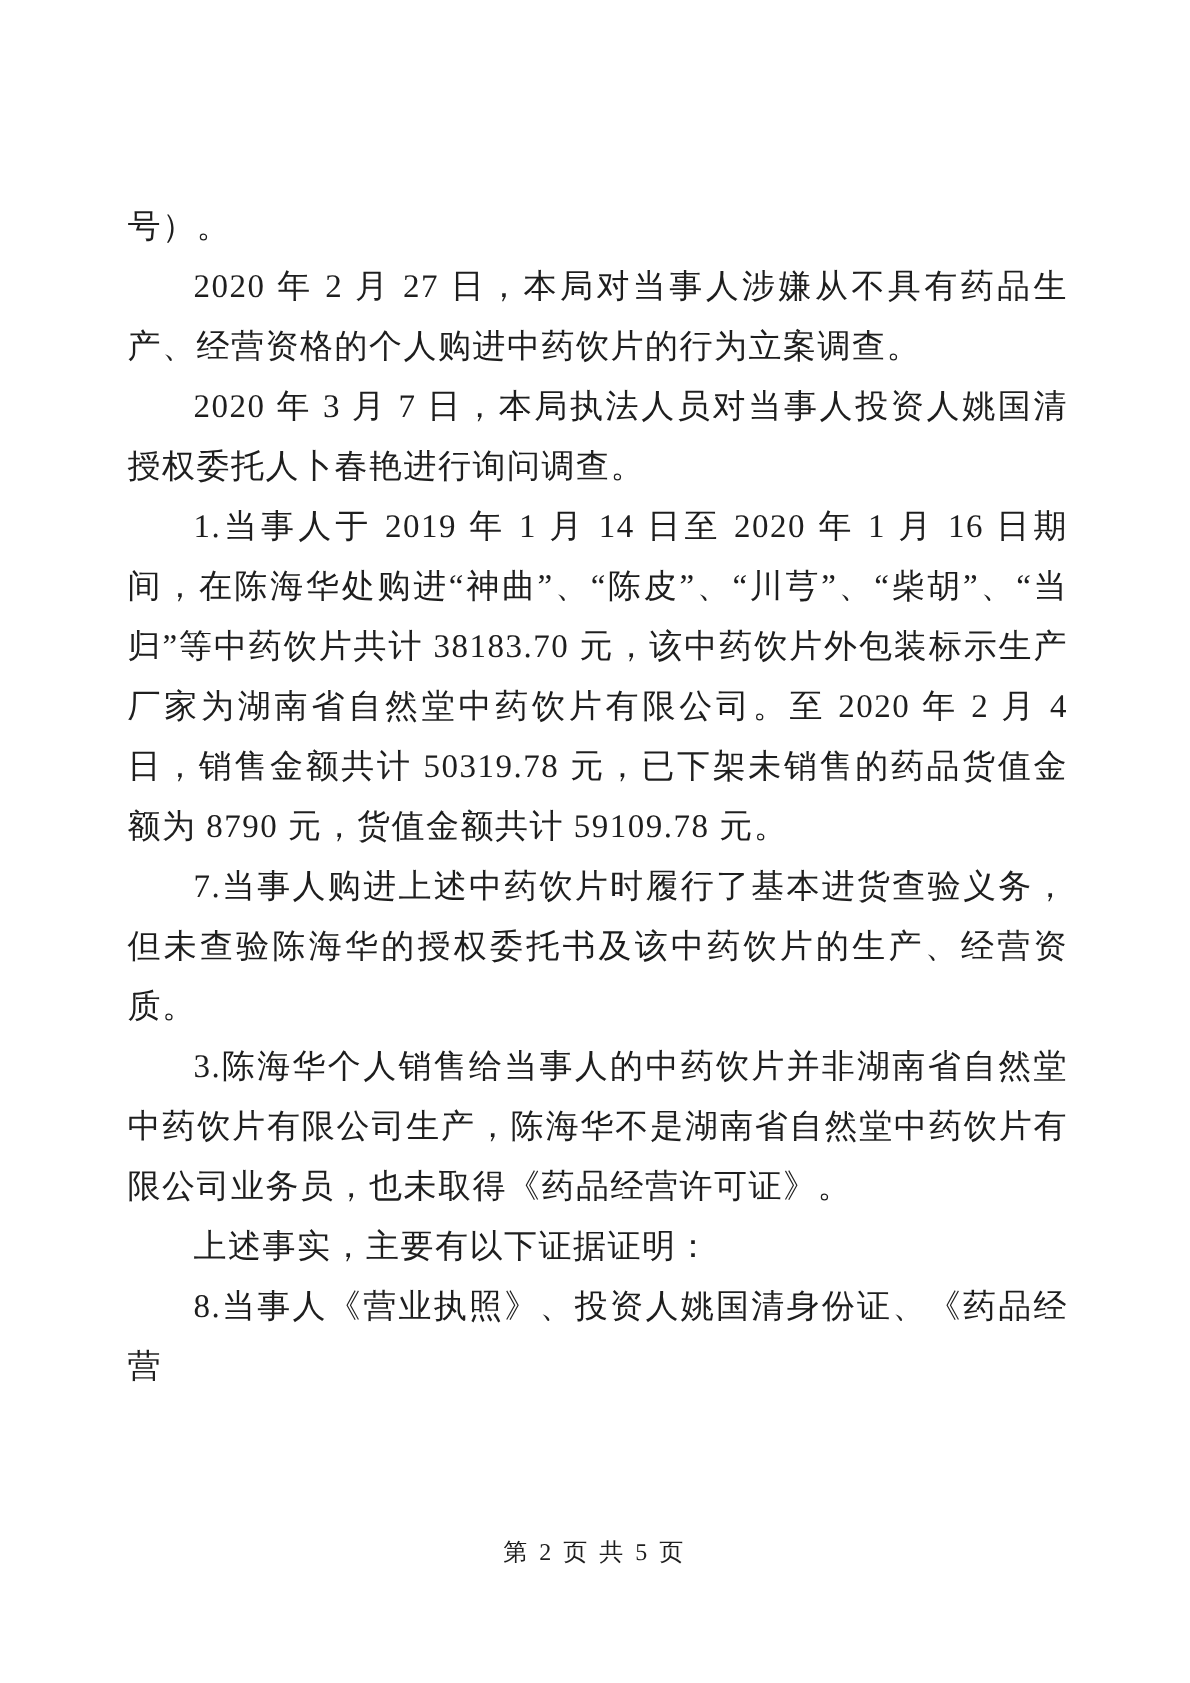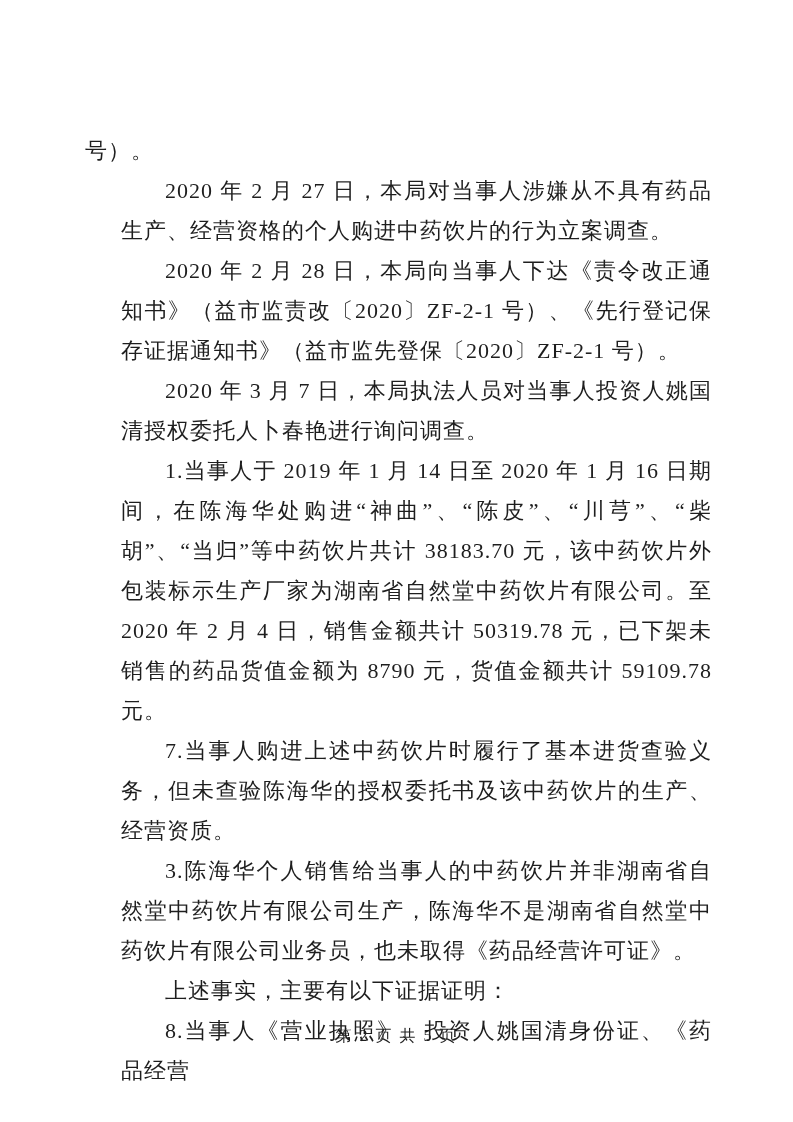--- a/index.html
+++ b/index.html
@@ -26,42 +26,40 @@
     margin: 0;
     font-size: 22px;
     line-height: 40px;
     letter-spacing: 1px;
     text-align: justify;
     text-justify: inter-ideograph;
     word-break: break-all;
   }
   .content p.indent {
     text-indent: 2em;
-    margin-left: 36px;
   }
   .footer {
     position: absolute;
     top: 1022px;
     left: 0;
     width: 100%;
     text-align: center;
     font-size: 16px;
     line-height: 28px;
     letter-spacing: 2px;
     color: #1e1e1e;
   }
 </style>
 </head>
 <body>
 
 <div class="page">
   <div class="content">
     <p class="no-indent">号）。</p>
     <p class="indent">2020 年 2 月 27 日，本局对当事人涉嫌从不具有药品生产、经营资格的个人购进中药饮片的行为立案调查。</p>
-    <p class="indent">2020 年 2 月 28 日，本局向当事人下达《责令改正通知书》（益市监责改〔2020〕ZF-2-1 号）、《先行登记保存证据通知书》（益市监先登保〔2020〕ZF-2-1 号）。</p>
     <p class="indent">2020 年 3 月 7 日，本局执法人员对当事人投资人姚国清授权委托人卜春艳进行询问调查。</p>
     <p class="indent">1.当事人于 2019 年 1 月 14 日至 2020 年 1 月 16 日期间，在陈海华处购进“神曲”、“陈皮”、“川芎”、“柴胡”、“当归”等中药饮片共计 38183.70 元，该中药饮片外包装标示生产厂家为湖南省自然堂中药饮片有限公司。至 2020 年 2 月 4 日，销售金额共计 50319.78 元，已下架未销售的药品货值金额为 8790 元，货值金额共计 59109.78 元。</p>
     <p class="indent">7.当事人购进上述中药饮片时履行了基本进货查验义务，但未查验陈海华的授权委托书及该中药饮片的生产、经营资质。</p>
     <p class="indent">3.陈海华个人销售给当事人的中药饮片并非湖南省自然堂中药饮片有限公司生产，陈海华不是湖南省自然堂中药饮片有限公司业务员，也未取得《药品经营许可证》。</p>
     <p class="indent">上述事实，主要有以下证据证明：</p>
     <p class="indent">8.当事人《营业执照》、投资人姚国清身份证、《药品经营</p>
   </div>
   <div class="footer">第 2 页 共 5 页</div>
 </div>
 

